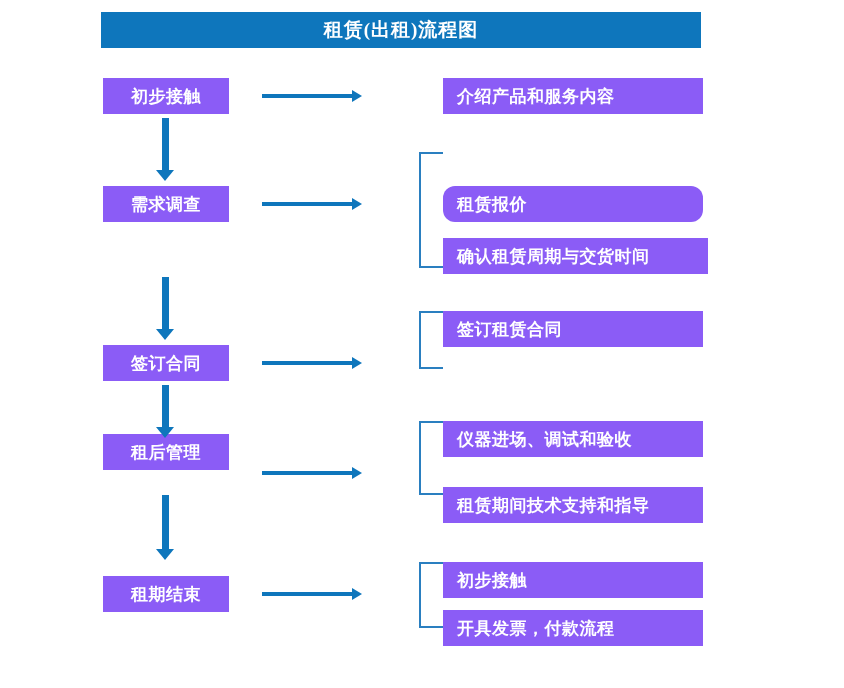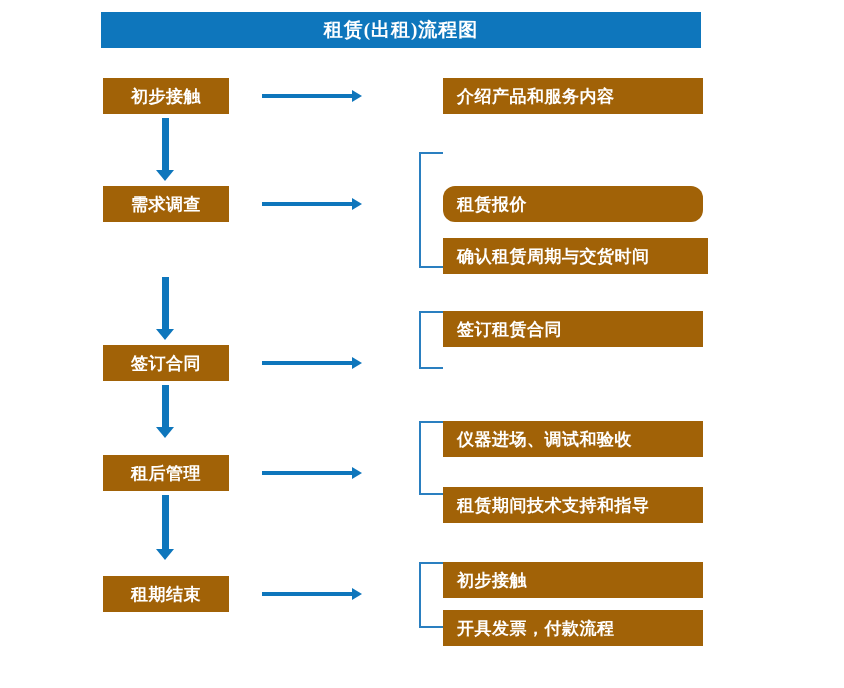--- a/index.html
+++ b/index.html
@@ -33,21 +33,21 @@
     font-weight: bold;
     display: flex;
     align-items: center;
     justify-content: center;
     letter-spacing: 1px;
   }
 
   
   .node {
     position: absolute;
-    background: #a16207;
+    background: #8b5cf6;
     color: #ffffff;
     font-size: 17px;
     font-weight: bold;
     display: flex;
     align-items: center;
     box-sizing: border-box;
     letter-spacing: 0.5px;
   }
   .node.stage {
     justify-content: center;
@@ -114,21 +114,21 @@
 <div id="flowchart">
 
   <div class="title-bar">租赁(出租)流程图</div>
 
   <div class="node stage" style="top:78px;">初步接触</div>
 
   <div class="node stage" style="top:186px;">需求调查</div>
 
   <div class="node stage" style="top:345px;">签订合同</div>
 
-  <div class="node stage" style="top:455px;">租后管理</div>
+  <div class="node stage" style="top:434px;">租后管理</div>
 
   <div class="node stage" style="top:576px;">租期结束</div>
 
   <div class="v-arrow" style="top:118px; height:54px;"></div>
   <div class="v-arrow-head" style="top:170px;"></div>
 
   <div class="v-arrow" style="top:277px; height:54px;"></div>
   <div class="v-arrow-head" style="top:329px;"></div>
 
   <div class="v-arrow" style="top:385px; height:44px;"></div>

